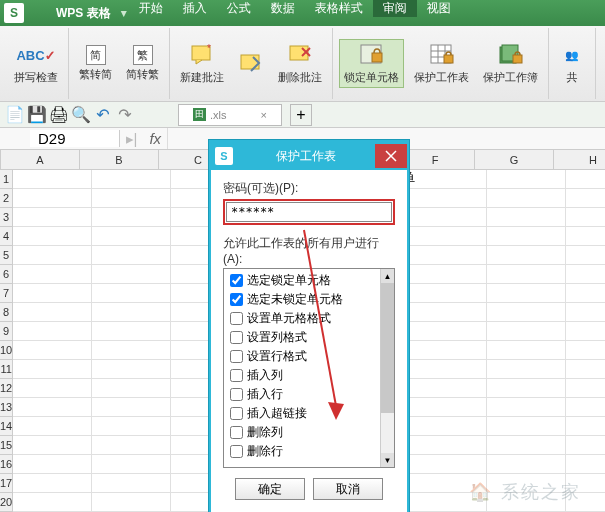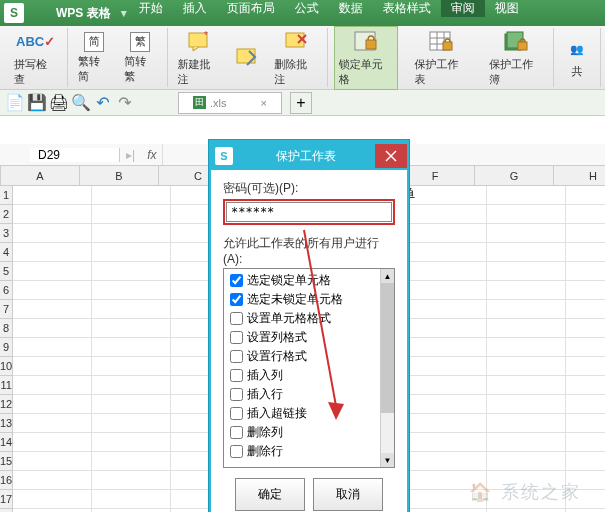--- a/index.html
+++ b/index.html
@@ -5,33 +5,33 @@
 * { box-sizing: border-box; margin: 0; padding: 0; font-family: "Microsoft YaHei", SimSun, sans-serif; }
 body { width: 605px; height: 512px; background: #fff; overflow: hidden; position: relative; }
 
 .titlebar { height: 26px; background: linear-gradient(#4a9e5a, #3a8a4a); display: flex; align-items: center; font-size: 12px; color: #fff; }
 .app-logo { width: 20px; height: 20px; background: #fff; color: #3a8a4a; display: flex; align-items: center; justify-content: center; font-weight: bold; margin: 0 4px; border-radius: 2px; }
 .app-name { padding: 0 8px; font-weight: bold; margin-left: 20px; }
 .menu-tabs { display: flex; height: 100%; align-items: flex-start; }
 .menu-tab { padding: 0 10px; display: flex; align-items: center; cursor: pointer; }
 .menu-tab.active { background: #2a6a3a; }
 
-.ribbon { height: 64px; background: linear-gradient(#f5f5f5,#e8e8e8); border-bottom: 1px solid #ccc; display: flex; padding: 2px 4px; }
+.ribbon { height: 76px; background: linear-gradient(#f5f5f5,#e8e8e8); border-bottom: 1px solid #ccc; display: flex; padding: 2px 4px; text-align: right; }
 .rib-group { display: flex; flex-direction: column; align-items: center; padding: 2px 6px; border-right: 1px solid #d0d0d0; justify-content: center; gap: 2px; }
 .rib-btn { display: flex; flex-direction: column; align-items: center; gap: 2px; cursor: pointer; font-size: 11px; color: #333; padding: 2px 4px; }
 .rib-btn.active { background: #d4e8c8; border: 1px solid #9ac080; }
 .rib-icon { width: 26px; height: 26px; display: flex; align-items: center; justify-content: center; }
 .rib-small { width: 20px; height: 20px; border: 1px solid #888; display: flex; align-items: center; justify-content: center; font-size: 11px; background: #fff; }
 
 .qat { height: 26px; background: #eef3ee; border-bottom: 1px solid #ccc; display: flex; align-items: center; padding: 0 6px; gap: 4px; }
 .qat-btn { width: 18px; height: 18px; display: flex; align-items: center; justify-content: center; cursor: pointer; }
 .file-tab { display: flex; align-items: center; padding: 0 14px; border: 1px solid #bbb; background: #fff; height: 22px; margin-left: 40px; font-size: 11px; gap: 4px; }
 .file-add { width: 22px; height: 22px; display: flex; align-items: center; justify-content: center; border: 1px solid #bbb; margin-left: 4px; cursor: pointer; }
 
-.formula-bar { height: 22px; background: #f8f8f8; border-bottom: 1px solid #ccc; display: flex; align-items: center; font-size: 12px; margin-top: 28px; }
+.formula-bar { height: 22px; background: #f8f8f8; border-bottom: 1px solid #ccc; display: flex; align-items: center; font-size: 15px; }
 .cell-ref { width: 90px; padding: 0 8px; border-right: 1px solid #ccc; background: #fff; margin-left: 30px; }
 .fx { padding: 0 6px; color: #666; font-style: italic; }
 .row-hdrs { width: 24px; background: #f0f0f0; }
 .col-hdrs { height: 20px; display: flex; background: #f0f0f0; }
 .corner { width: 24px; height: 20px; background: #e0e0e0; border-right: 1px solid #ccc; border-bottom: 1px solid #ccc; }
 .col-h { width: 79px; border-right: 1px solid #ccc; border-bottom: 1px solid #ccc; display: flex; align-items: center; justify-content: center; font-size: 11px; color: #333; }
 .row-h { height: 19px; border-right: 1px solid #ccc; border-bottom: 1px solid #ccc; display: flex; align-items: center; justify-content: center; font-size: 11px; color: #333; background: #f0f0f0; }
 .grid-main { flex: 1; position: relative; }
 .grid-rows { }
 .grid-row { display: flex; height: 19px; }
@@ -46,37 +46,36 @@
 .dlg-label { font-size: 12px; color: #333; margin-bottom: 2px; }
 .pwd-box { border: 2px solid #d03030; padding: 1px; margin-bottom: 10px; }
 .pwd-input { width: 100%; border: 1px solid #888; padding: 2px 4px; font-size: 12px; font-family: monospace; }
 .perm-list { border: 1px solid #888; height: 200px; overflow: hidden; padding: 2px 4px; background: #fff; position: relative; }
 .perm-item { display: flex; align-items: center; gap: 4px; font-size: 12px; padding: 1px 2px; }
 .perm-item input { width: 13px; height: 13px; }
 .scrollbar { position: absolute; right: 0; top: 0; width: 14px; height: 100%; background: #f0f0f0; border-left: 1px solid #ccc; }
 .scroll-arrow { width: 13px; height: 14px; background: #e0e0e0; display: flex; align-items: center; justify-content: center; font-size: 8px; cursor: pointer; }
 .scroll-thumb { width: 13px; height: 130px; background: #c8c8c8; cursor: pointer; }
 .dlg-btns { display: flex; gap: 8px; justify-content: center; margin-top: 10px; }
-.dlg-btn { width: 70px; height: 33px; border: 1px solid #888; background: linear-gradient(#fff,#e8e8e8); font-size: 12px; cursor: pointer; }
+.dlg-btn { width: 70px; height: 22px; border: 1px solid #888; background: linear-gradient(#fff,#e8e8e8); font-size: 12px; cursor: pointer; }
 
 .arrow-annot { position: absolute; left: 298px; top: 228px; width: 50px; height: 194px; z-index: 60; pointer-events: none; }
 .watermark { position: absolute; right: 24px; bottom: 8px; color: rgba(120,140,150,.35); font-size: 18px; letter-spacing: 2px; z-index: 40; }
 svg { display: block; }
 </style>
 </head>
 <body>
 
 <div class="titlebar">
   <div class="app-logo">S</div>
   <div class="app-name">WPS 表格</div>
   <span style="color:#cde8d0;margin:0 2px">▾</span>
   <div class="menu-tabs">
     <div class="menu-tab">开始</div>
     <div class="menu-tab">插入</div>
-    <div class="menu-tab">页面布局</div>
     <div class="menu-tab">公式</div>
     <div class="menu-tab">数据</div>
     <div class="menu-tab">表格样式</div>
     <div class="menu-tab active">审阅</div>
     <div class="menu-tab">视图</div>
   </div>
 </div>
 
 <div class="ribbon">
   <div class="rib-group">
@@ -118,21 +117,21 @@
       <div class="rib-icon">
           <svg width="24" height="22">
             <rect x="2" y="2" width="18" height="14" fill="#ffe070" stroke="#c0a030"></rect>
             <line x1="14" y1="4" x2="22" y2="12" stroke="#d04040" stroke-width="2"></line>
             <line x1="22" y1="4" x2="14" y2="12" stroke="#d04040" stroke-width="2"></line>
           </svg>
         </div>
       <span>删除批注</span>
     </div>
   </div>
-  <div class="rib-group" style="flex-direction:row;gap:13px">
+  <div class="rib-group" style="flex-direction:row;gap:6px">
     <div class="rib-btn active">
       <div class="rib-icon">
           <svg width="26" height="24">
             <rect x="2" y="2" width="20" height="18" fill="#e8f0e0" stroke="#888"></rect>
             <rect x="13" y="10" width="10" height="9" fill="#e0a030" stroke="#a07020"></rect>
             <path d="M15 10 Q15 6 18 6 Q21 6 21 10" fill="none" stroke="#a07020" stroke-width="1.5"></path>
           </svg>
         </div>
       <span>锁定单元格</span>
     </div>

